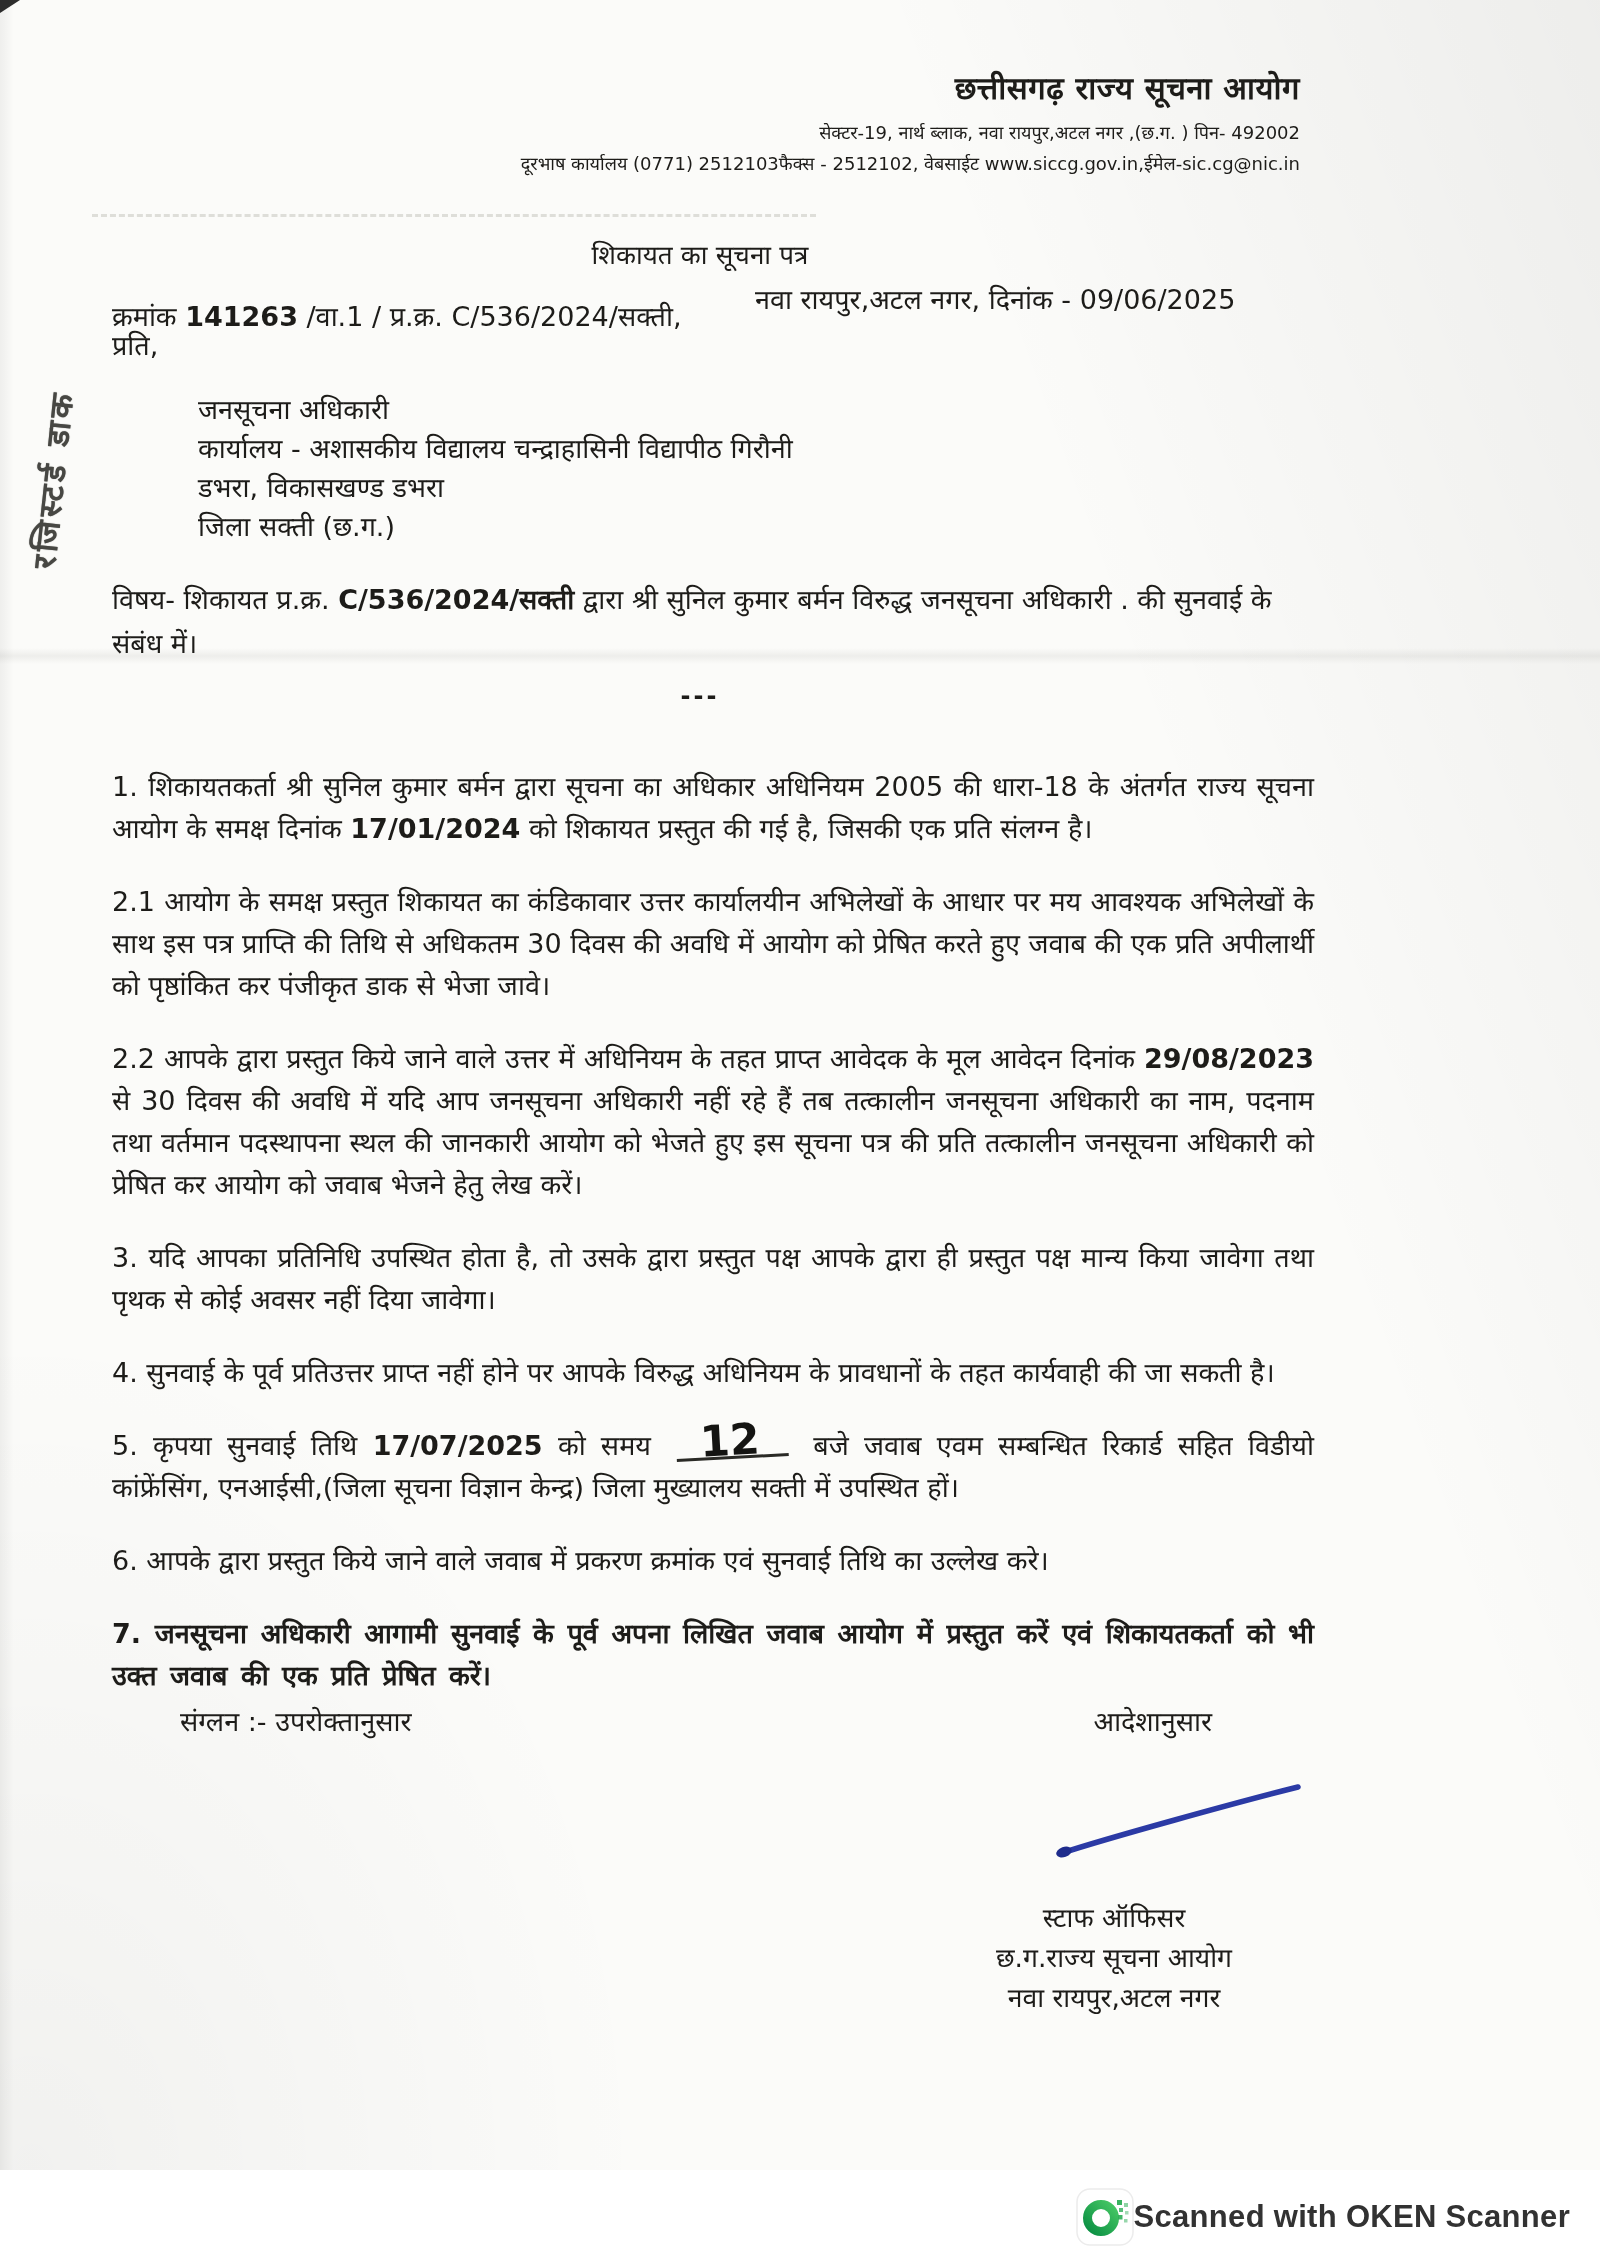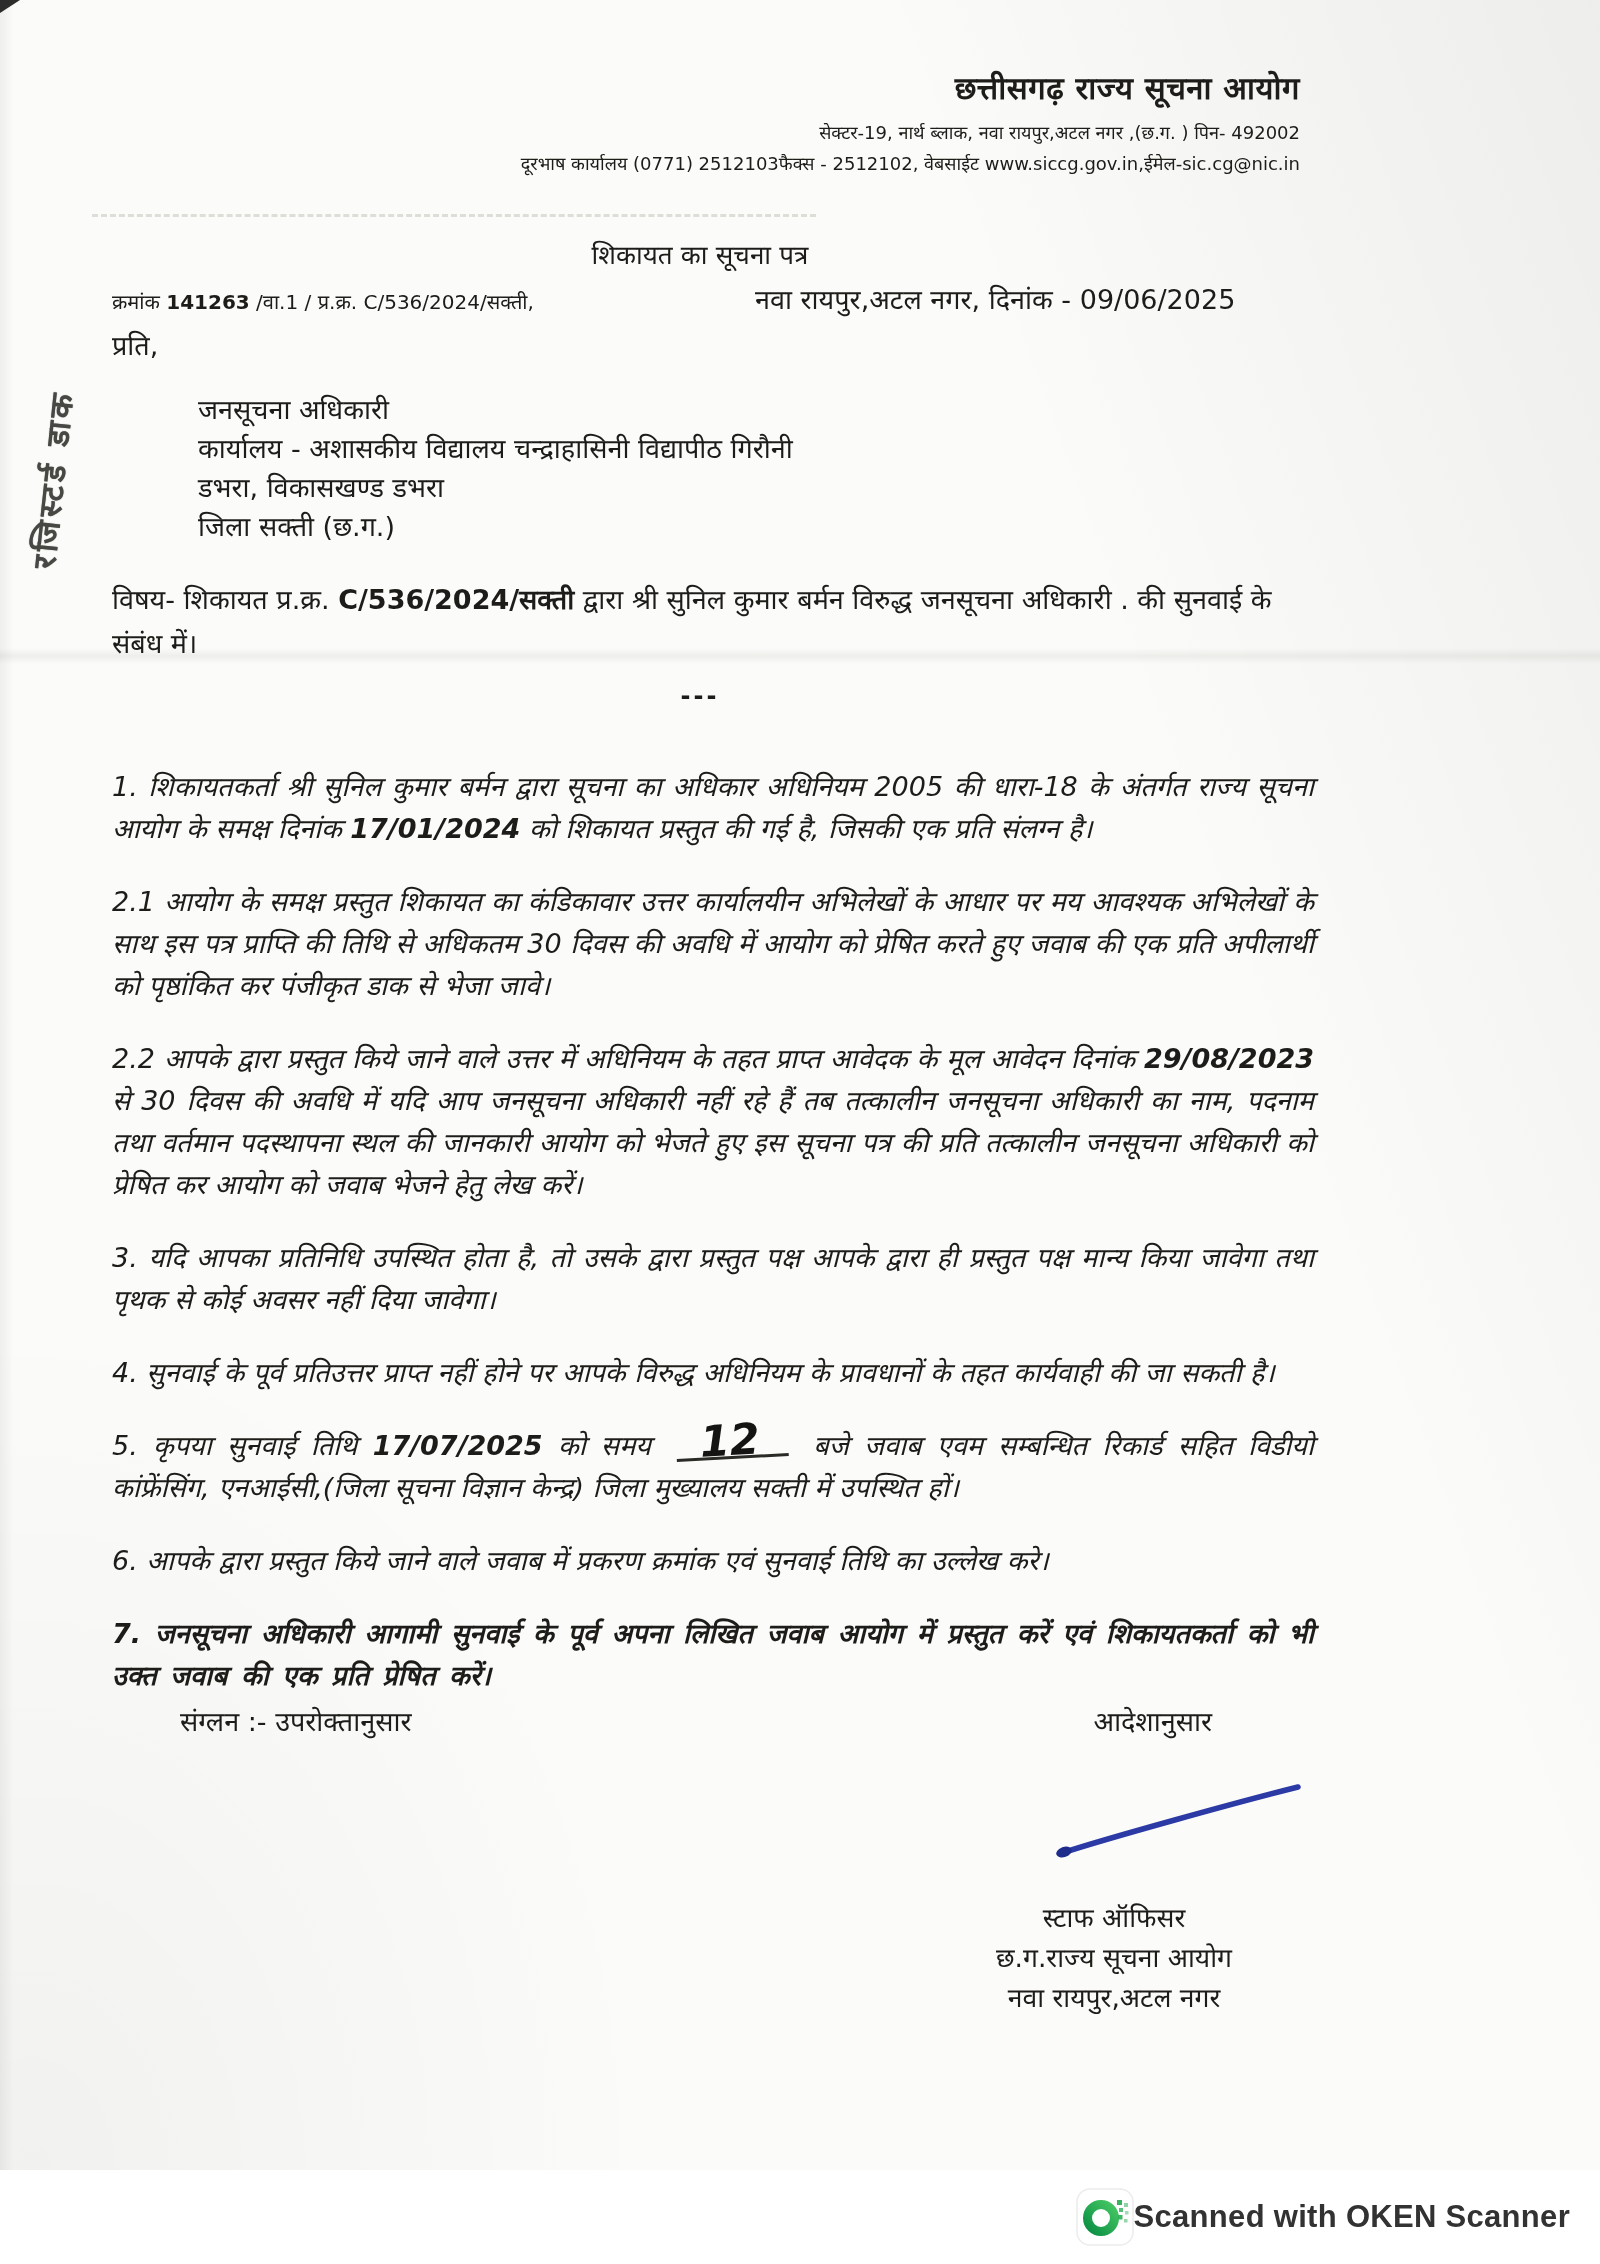--- a/index.html
+++ b/index.html
@@ -36,39 +36,39 @@
   }
   .crease{
     position:absolute;left:0;top:648px;width:100%;height:16px;
     background:linear-gradient(rgba(0,0,0,0), rgba(60,60,50,.07) 50%, rgba(0,0,0,0));
     pointer-events:none;
   }
   .doc-title{
     position:absolute;left:100px;top:236px;width:1200px;text-align:center;
     font-size:26px;
   }
-  .ref-line{position:absolute;left:112px;top:288px;font-size:20px;}
+  .ref-line{position:absolute;left:112px;top:297px;font-size:27px;}
   .place-date{position:absolute;left:755px;top:280px;font-size:27px;}
   .to-label{position:absolute;left:112px;top:326px;font-size:27px;}
   .addressee{
     position:absolute;left:198px;top:390px;font-size:27px;line-height:39px;
   }
   .subject{
     position:absolute;left:112px;top:578px;width:1205px;
     font-size:27px;line-height:44px;
   }
   .separator{
     position:absolute;left:100px;top:682px;width:1200px;text-align:center;
     font-size:24px;font-weight:bold;letter-spacing:3px;
   }
   .content{
     position:absolute;left:112px;top:766px;width:1202px;
     font-size:27px;line-height:42px;text-align:justify;
   }
-  .content p{margin:0 0 31px 0;font-style:italic;}
+  .content p{margin:0 0 31px 0;}
   .content p.bold{font-weight:bold;word-spacing:4px;}
   .hand-time{
     display:inline-block;
     font-weight:bold;font-size:43px;line-height:28px;
     padding:0 28px 2px 24px;margin:0 10px;
     border-bottom:3px solid #2a2a26;
     transform:rotate(-3deg);
     color:#141412;
   }
   .enclosure-row{

